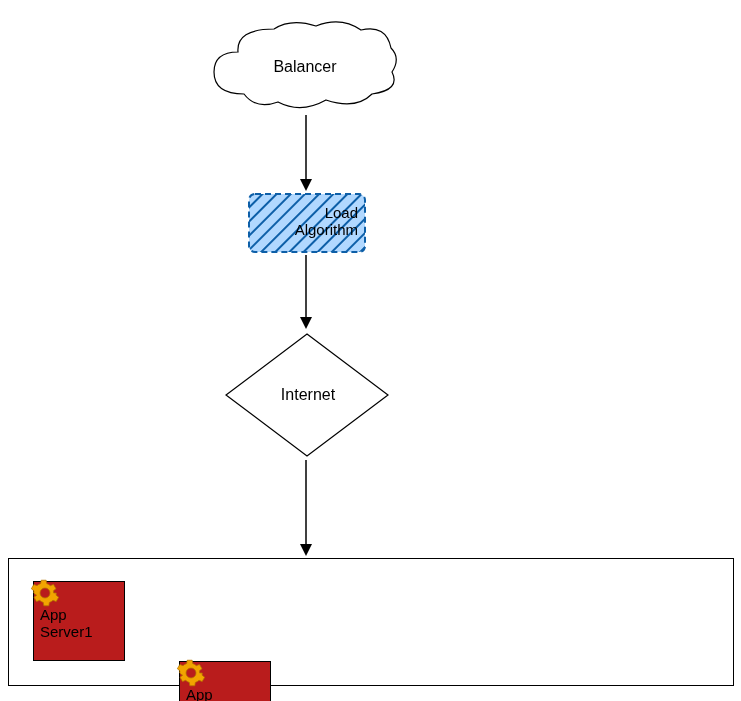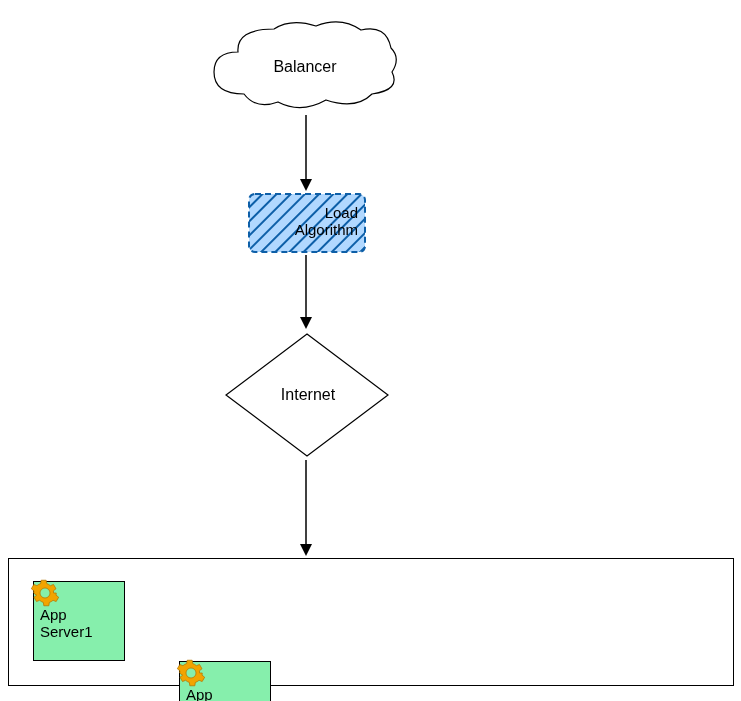--- a/index.html
+++ b/index.html
@@ -1,20 +1,20 @@
 <!DOCTYPE html>
 <html><head>
 <meta charset="utf-8">
 <style>
 body { margin:0; background:#fff; font-family:Arial,Helvetica,sans-serif; }
 .canvas { position:relative; width:741px; height:701px; }
 .abs { position:absolute; }
 .label { font-size:16px; color:#000; text-align:center; }
 .lb-label { font-size:15px; color:#000; text-align:right; line-height:1.15; }
-.server-box { width:90px; height:78px; border:1px solid #000; background:#86efac; position:relative; }
+.server-box { width:90px; height:78px; border:1px solid #000; background:#b91c1c; position:relative; }
 .server-text { position:absolute; left:6px; top:24px; font-size:15px; line-height:1.15; }
 .server-row { border:1px solid #000; }
 </style>
 </head>
 <body>
 
 <div class="canvas">
 
   <svg class="abs" style="left:196px; top:14px;" width="215" height="120">
     <path d="M 48 80 Q 18 80 18 58 Q 18 38 42 38 Q 40 15 78 15 Q 95 4 120 12 Q 145 2 165 16 Q 190 10 195 34 Q 205 44 196 58 Q 205 76 176 80 Q 160 96 130 86 Q 105 100 82 88 Q 60 96 48 80 Z" fill="#fff" stroke="#000" stroke-width="1.2"></path>

